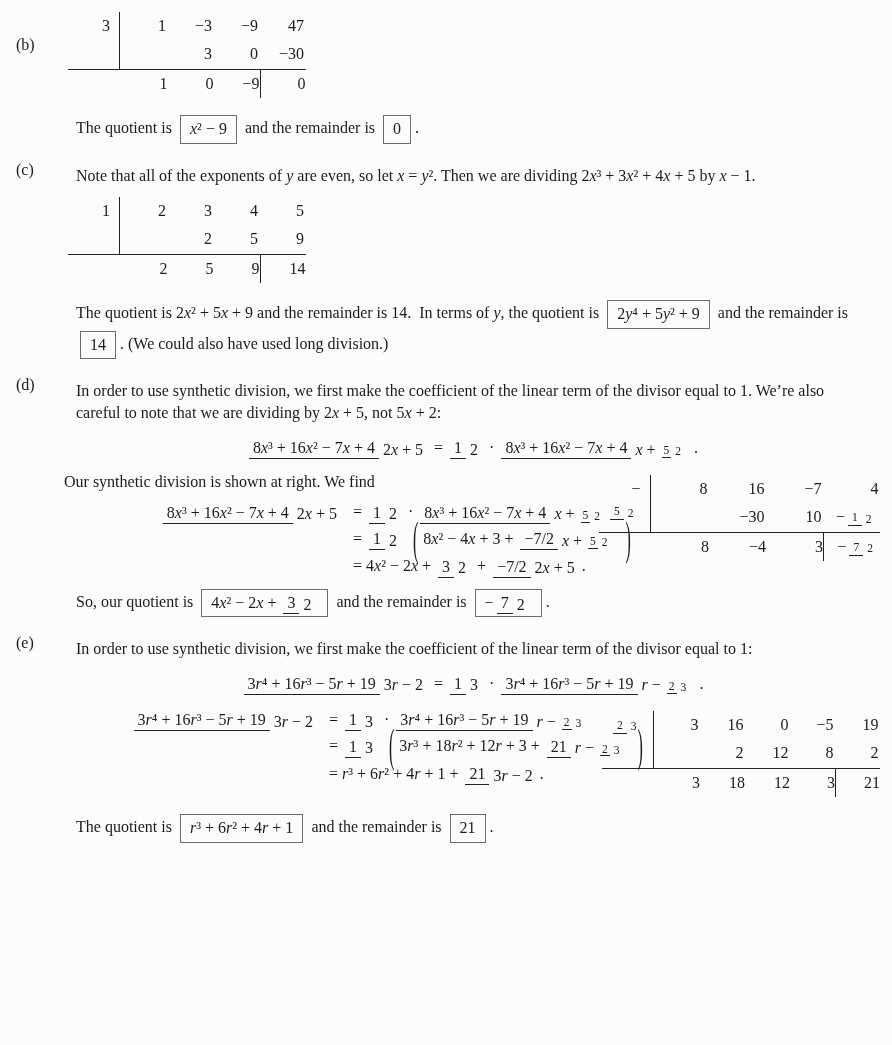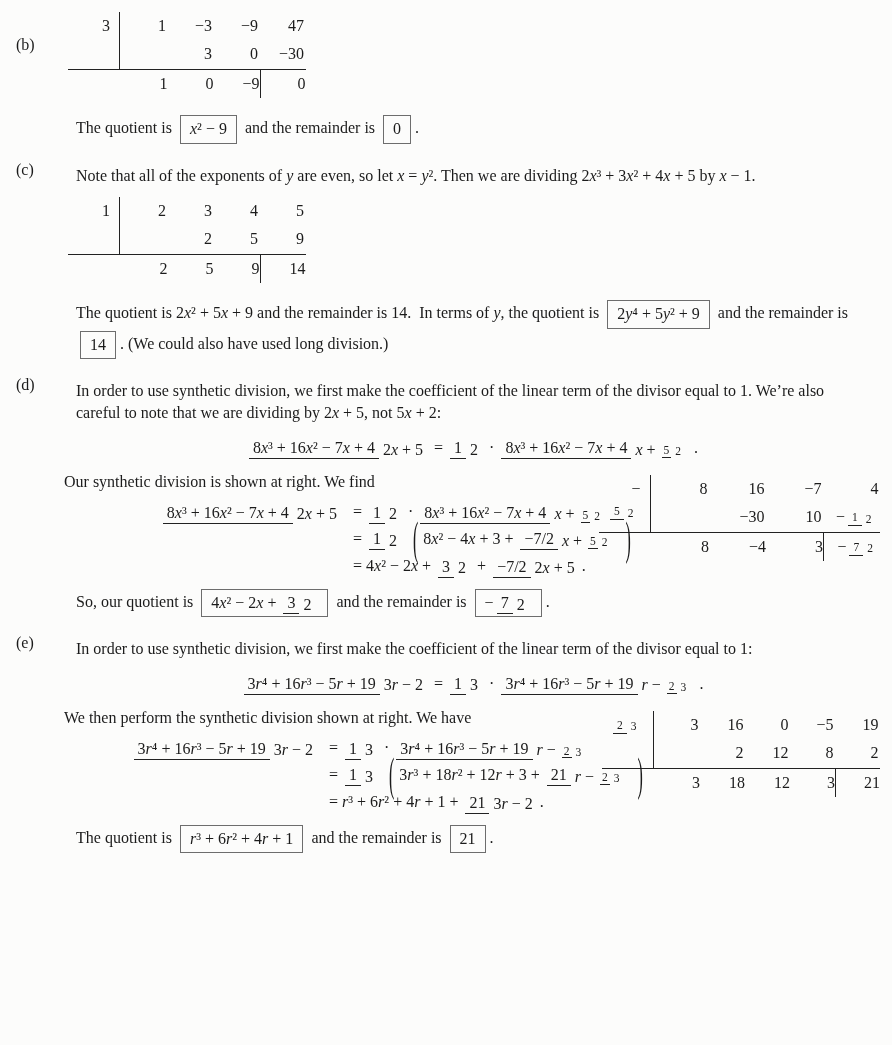--- a/index.html
+++ b/index.html
@@ -263,21 +263,20 @@
               <span class="fd">3</span>
             </span> · <span class="fr">
               <span class="fn">3<i>r</i>⁴ + 16<i>r</i>³ − 5<i>r</i> + 19</span>
               <span class="fd"><i>r</i> − <span class="fr">
                   <span class="fn">2</span>
                   <span class="fd">3</span>
                 </span></span>
             </span>.</span></div>
       <div class="dual">
         <div class="dual-left">
-          <p class="note">We then perform the synthetic division shown at right.  We have</p>
           <div class="eqblock eq-e">
               <div class="eq-row">
                 <span class="eq-l"><span class="fr">
                     <span class="fn">3<i>r</i>⁴ + 16<i>r</i>³ − 5<i>r</i> + 19</span>
                     <span class="fd">3<i>r</i> − 2</span>
                   </span></span>
                 <span class="eq-r">= <span class="fr">
                     <span class="fn">1</span>
                     <span class="fd">3</span>
                   </span> · <span class="fr">

